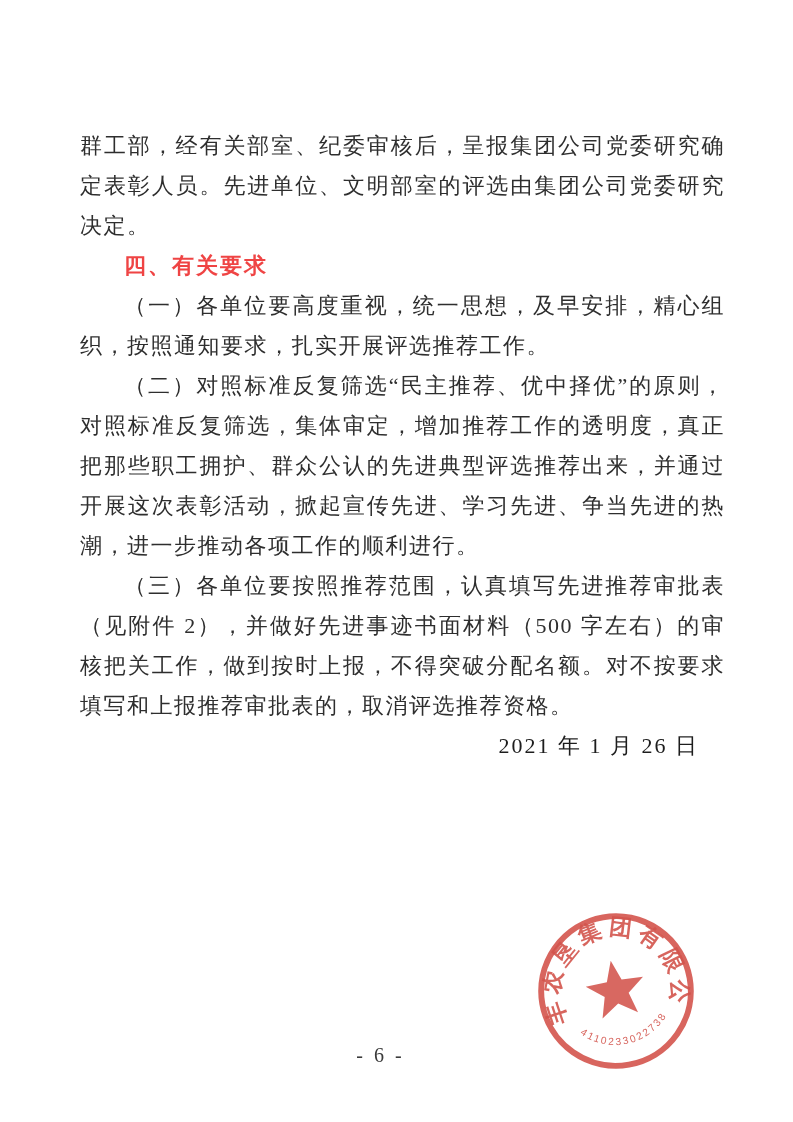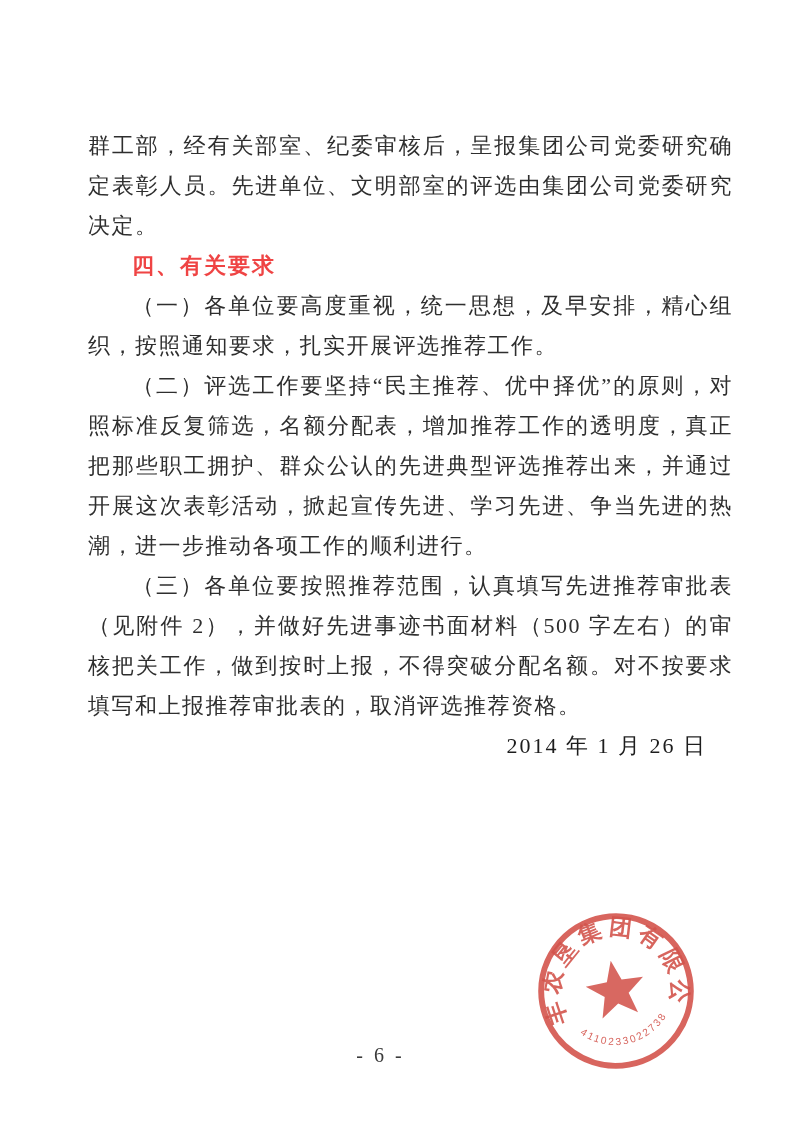--- a/index.html
+++ b/index.html
@@ -7,21 +7,21 @@
     position: relative;
     width: 793px;
     height: 1122px;
     margin: 0 auto;
     background: #ffffff;
     overflow: hidden;
     font-family: "Liberation Serif", "DejaVu Serif", serif;
   }
   .content {
     position: absolute;
-    left: 88px;
+    left: 80px;
     top: 126px;
     width: 645px;
     font-size: 22px;
     line-height: 40px;
     letter-spacing: 1.5px;
     color: #2e2e2e;
     text-align: justify;
   }
   .content p { margin: 0; }
   .indent { text-indent: 2em; }
@@ -63,25 +63,25 @@
 </style>
 </head>
 <body>
 
 <div class="page">
 
   <div class="content">
     <p>群工部，经有关部室、纪委审核后，呈报集团公司党委研究确定表彰人员。先进单位、文明部室的评选由集团公司党委研究决定。</p>
     <p class="heading">四、有关要求</p>
     <p class="indent">（一）各单位要高度重视，统一思想，及早安排，精心组织，按照通知要求，扎实开展评选推荐工作。</p>
-    <p class="indent">（二）评选工作要坚持“民主推荐、优中择优”的原则，对照标准反复筛选，名额分配表，增加推荐工作的透明度，真正把那些职工拥护、群众公认的先进典型评选推荐出来，并通过开展这次表彰活动，掀起宣传先进、学习先进、争当先进的热潮，进一步推动各项工作的顺利进行。</p>
+    <p class="indent">（二）对照标准反复筛选“民主推荐、优中择优”的原则，对照标准反复筛选，集体审定，增加推荐工作的透明度，真正把那些职工拥护、群众公认的先进典型评选推荐出来，并通过开展这次表彰活动，掀起宣传先进、学习先进、争当先进的热潮，进一步推动各项工作的顺利进行。</p>
     <p class="indent">（三）各单位要按照推荐范围，认真填写先进推荐审批表（见附件 2），并做好先进事迹书面材料（500 字左右）的审核把关工作，做到按时上报，不得突破分配名额。对不按要求填写和上报推荐审批表的，取消评选推荐资格。</p>
 
 
-    <p class="date-line">2014 年 1 月 26 日</p>
+    <p class="date-line">2021 年 1 月 26 日</p>
   </div>
 
   <svg class="seal" viewBox="0 0 200 200" aria-hidden="true">
     <g transform="rotate(-10 100 100)" fill="none">
       <circle cx="100" cy="100" r="88" stroke="#cf463e" stroke-width="7" opacity="0.9"></circle>
       <polygon fill="#cf463e" opacity="0.88" points="100,64 108.8,87.9 134.2,88.9 114.3,104.6 121.2,129.1 100,115 78.8,129.1 85.7,104.6 65.8,88.9 91.2,87.9"></polygon>
       <path id="sealArcTop" d="M 46,138 A 66,66 0 1 1 154,138"></path>
       <text font-size="27" fill="#cf463e" letter-spacing="6" opacity="0.9" font-family="Liberation Serif, DejaVu Serif, serif" font-weight="700">
         <textPath href="#sealArcTop" startOffset="5%">丰农垦集团有限公司</textPath>
       </text>

